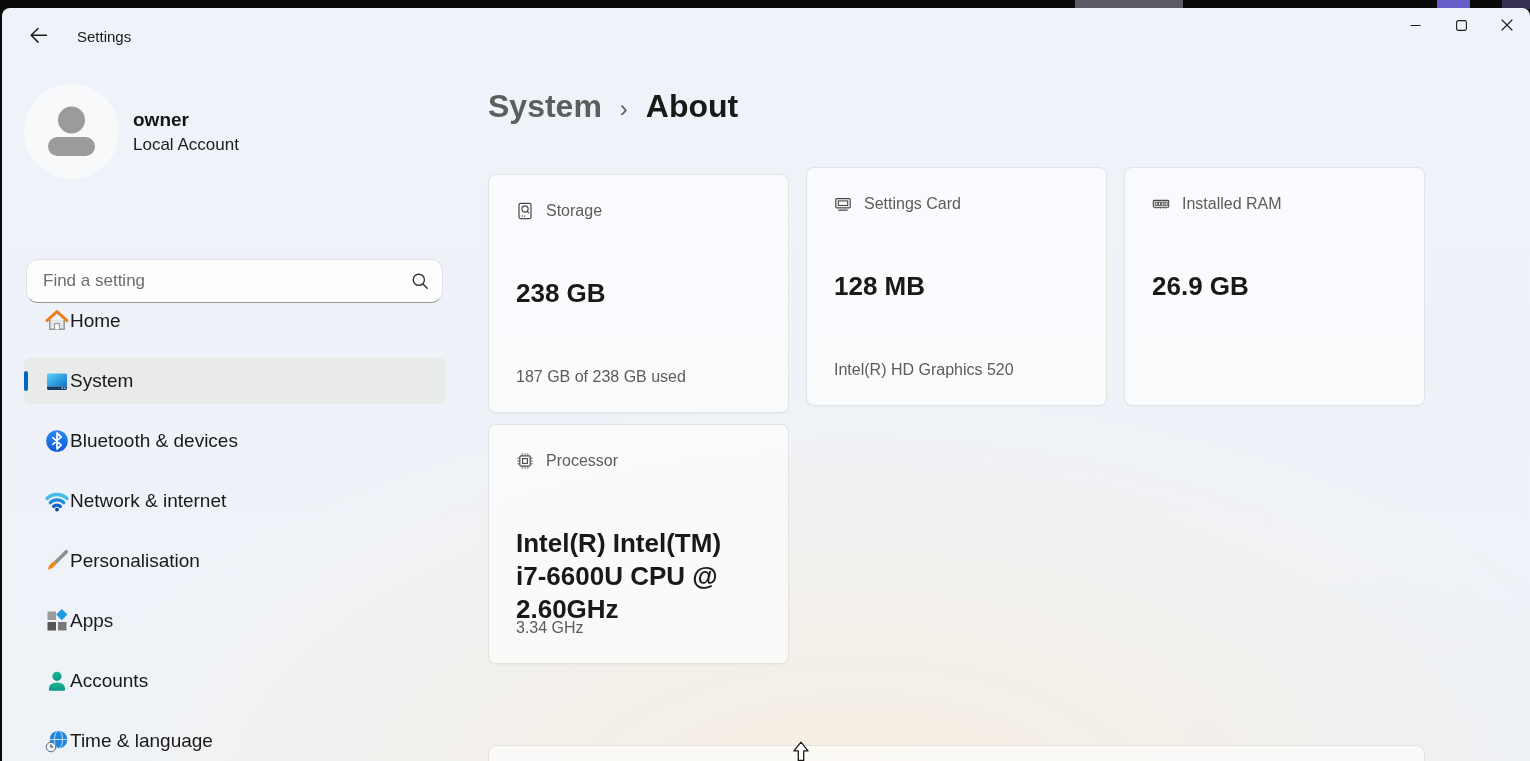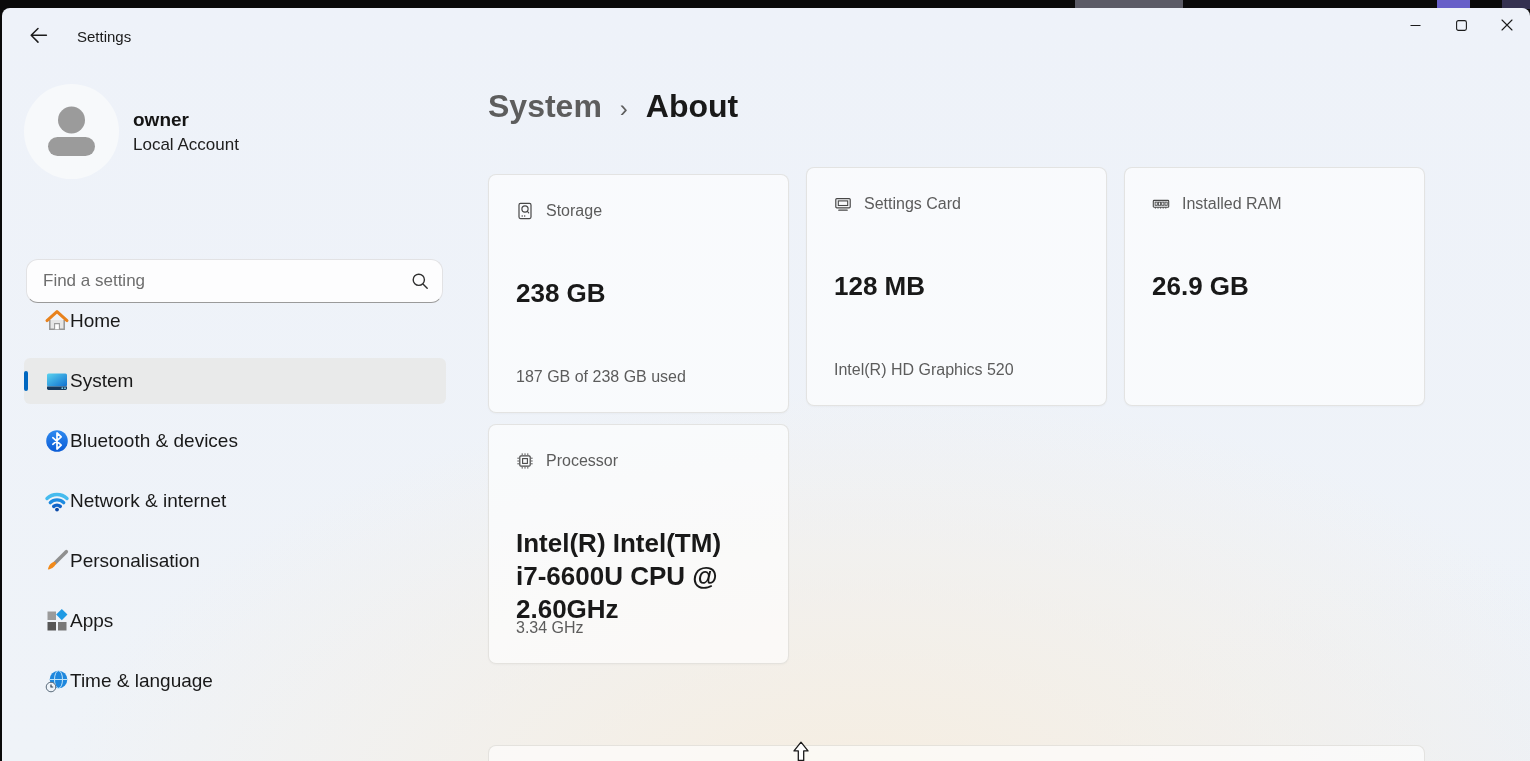--- a/index.html
+++ b/index.html
@@ -222,20 +222,35 @@
         <svg width="26" height="26" viewBox="0 0 26 26">
           <rect x="3.5" y="3.5" width="8.5" height="8.5" fill="#9b9b9b"></rect>
           <rect x="3.5" y="14" width="8.5" height="8.5" fill="#565656"></rect>
           <rect x="14" y="14" width="8.5" height="8.5" fill="#787878"></rect>
           <rect x="13.8" y="2.6" width="8" height="8" fill="#1e9ae4" transform="rotate(45 17.8 6.6)"></rect>
         </svg>
       </span>
       <span class="nav-label">Apps</span>
     </div>
 
+    <div class="nav-item">
+      <span class="nav-icon">
+        <svg width="26" height="26" viewBox="0 0 26 26">
+          <defs>
+              <linearGradient id="accg" x1="0" y1="0" x2="0" y2="1">
+                <stop offset="0" stop-color="#1db98f"></stop>
+                <stop offset="1" stop-color="#0e9488"></stop>
+              </linearGradient>
+            </defs>
+          <circle cx="13" cy="8.3" r="4.6" fill="url(#accg)"></circle>
+          <path d="M4.8 21.2 q0 -6.6 8.2 -6.6 q8.2 0 8.2 6.6 q0 1.6 -1.6 1.6 h-13.2 q-1.6 0 -1.6 -1.6 z" fill="url(#accg)"></path>
+        </svg>
+      </span>
+      <span class="nav-label">Accounts</span>
+    </div>
 
     <div class="nav-item">
       <span class="nav-icon">
         <svg width="26" height="26" viewBox="0 0 26 26">
           <circle cx="14.5" cy="11.5" r="8.8" fill="#1e87dd"></circle>
           <ellipse cx="14.5" cy="11.5" rx="4" ry="8.8" fill="none" stroke="#bfe3f8" stroke-width="1"></ellipse>
           <path d="M5.7 11.5 h17.6" stroke="#bfe3f8" stroke-width="1"></path>
           <circle cx="7" cy="19" r="4.8" fill="#eef3f8" stroke="#5a6b7a" stroke-width="1"></circle>
           <path d="M7 16.6 V19 H9.2" stroke="#30404f" stroke-width="1.2" fill="none"></path>
         </svg>

